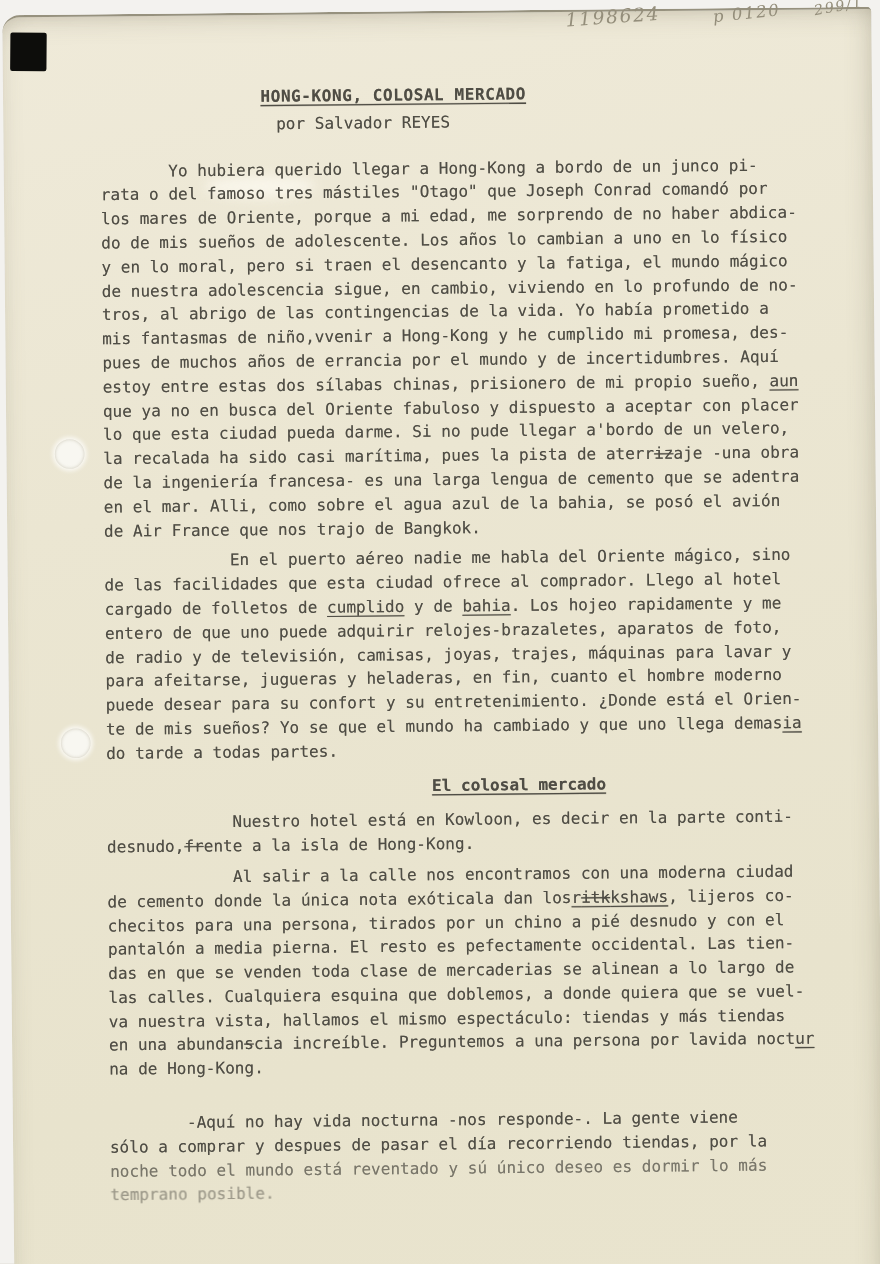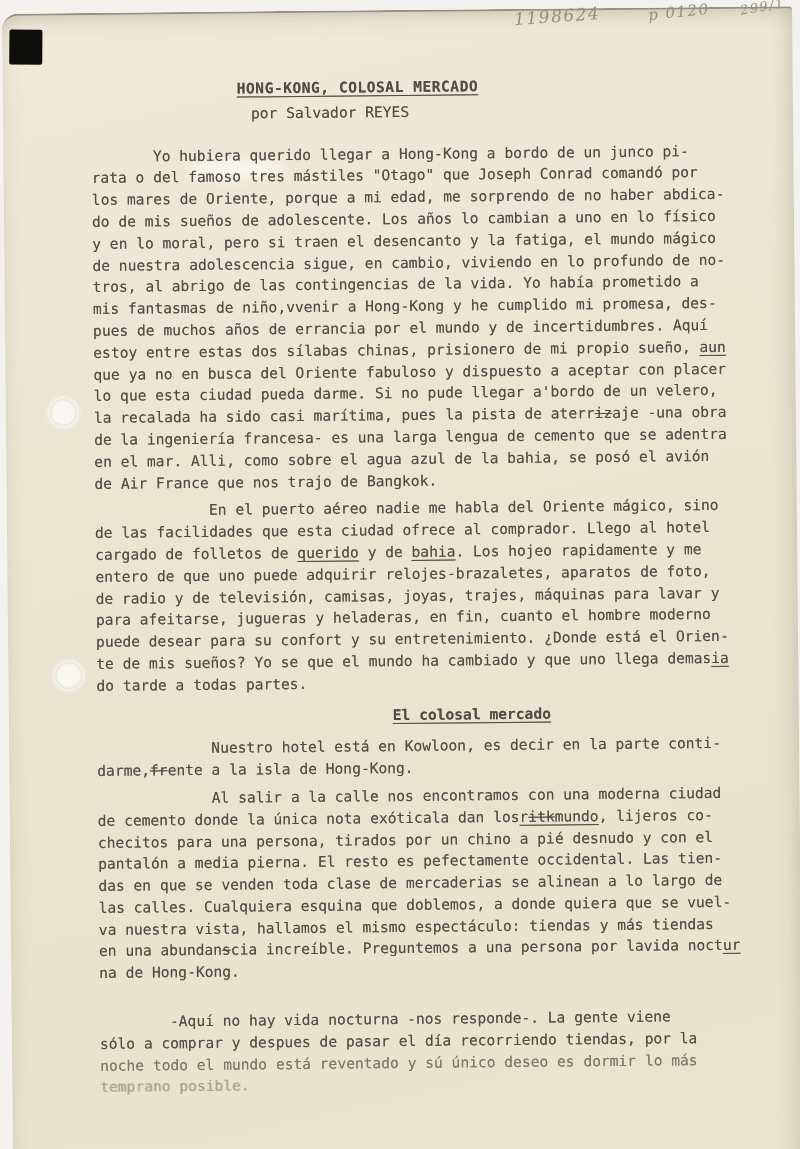--- a/index.html
+++ b/index.html
@@ -78,38 +78,38 @@
           <div class="line"><span>que ya no en busca del Oriente fabuloso y dispuesto a aceptar con placer</span></div>
           <div class="line"><span>lo que esta ciudad pueda darme. Si no pude llegar a'bordo de un velero,</span></div>
           <div class="line"><span>la recalada ha sido casi marítima, pues la pista de aterr</span><span class="x">iz</span><span>aje -una obra</span></div>
           <div class="line"><span>de la ingeniería francesa- es una larga lengua de cemento que se adentra</span></div>
           <div class="line"><span>en el mar. Alli, como sobre el agua azul de la bahia, se posó el avión</span></div>
           <div class="line"><span>de Air France que nos trajo de Bangkok.</span></div>
         </div>
         <div class="para">
           <div class="line"><span>             En el puerto aéreo nadie me habla del Oriente mágico, sino</span></div>
           <div class="line"><span>de las facilidades que esta ciudad ofrece al comprador. Llego al hotel</span></div>
-          <div class="line"><span>cargado de folletos de </span><span class="u">querido</span><span> y de </span><span class="u">bahia</span><span>. Los hojeo rapidamente y me</span></div>
+          <div class="line"><span>cargado de folletos de </span><span class="u">cumplido</span><span> y de </span><span class="u">bahia</span><span>. Los hojeo rapidamente y me</span></div>
           <div class="line"><span>entero de que uno puede adquirir relojes-brazaletes, aparatos de foto,</span></div>
           <div class="line"><span>de radio y de televisión, camisas, joyas, trajes, máquinas para lavar y</span></div>
           <div class="line"><span>para afeitarse, jugueras y heladeras, en fin, cuanto el hombre moderno</span></div>
           <div class="line"><span>puede desear para su confort y su entretenimiento. ¿Donde está el Orien-</span></div>
           <div class="line"><span>te de mis sueños? Yo se que el mundo ha cambiado y que uno llega demas</span><span class="u">ia</span></div>
           <div class="line"><span>do tarde a todas partes.</span></div>
         </div>
         <div class="heading">
           <div class="line"><span class="u">El colosal mercado</span></div>
         </div>
         <div class="para">
           <div class="line"><span>             Nuestro hotel está en Kowloon, es decir en la parte conti-</span></div>
-          <div class="line"><span>darme,</span><span class="x">fr</span><span>ente a la isla de Hong-Kong.</span></div>
+          <div class="line"><span>desnudo,</span><span class="x">fr</span><span>ente a la isla de Hong-Kong.</span></div>
         </div>
         <div class="para">
           <div class="line"><span>             Al salir a la calle nos encontramos con una moderna ciudad</span></div>
-          <div class="line"><span>de cemento donde la única nota exóticala dan los</span><span class="u">r</span><span class="u x">itk</span><span class="u">mundo</span><span>, lijeros co-</span></div>
+          <div class="line"><span>de cemento donde la única nota exóticala dan los</span><span class="u">r</span><span class="u x">itk</span><span class="u">kshaws</span><span>, lijeros co-</span></div>
           <div class="line"><span>checitos para una persona, tirados por un chino a pié desnudo y con el</span></div>
           <div class="line"><span>pantalón a media pierna. El resto es pefectamente occidental. Las tien-</span></div>
           <div class="line"><span>das en que se venden toda clase de mercaderias se alinean a lo largo de</span></div>
           <div class="line"><span>las calles. Cualquiera esquina que doblemos, a donde quiera que se vuel-</span></div>
           <div class="line"><span>va nuestra vista, hallamos el mismo espectáculo: tiendas y más tiendas</span></div>
           <div class="line"><span>en una abundan</span><span class="x">s</span><span>cia increíble. Preguntemos a una persona por lavida noct</span><span class="u">ur</span></div>
           <div class="line"><span>na de Hong-Kong.</span></div>
         </div>
         <div class="para gap">
           <div class="line"><span>        -Aquí no hay vida nocturna -nos responde-. La gente viene</span></div>

